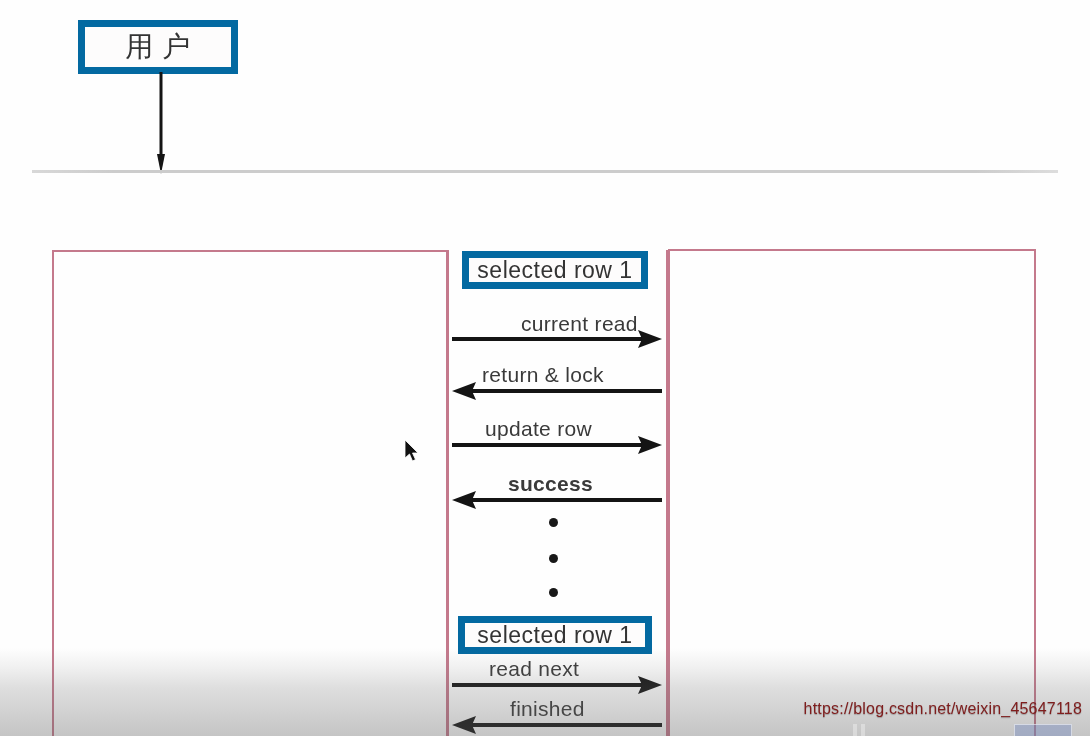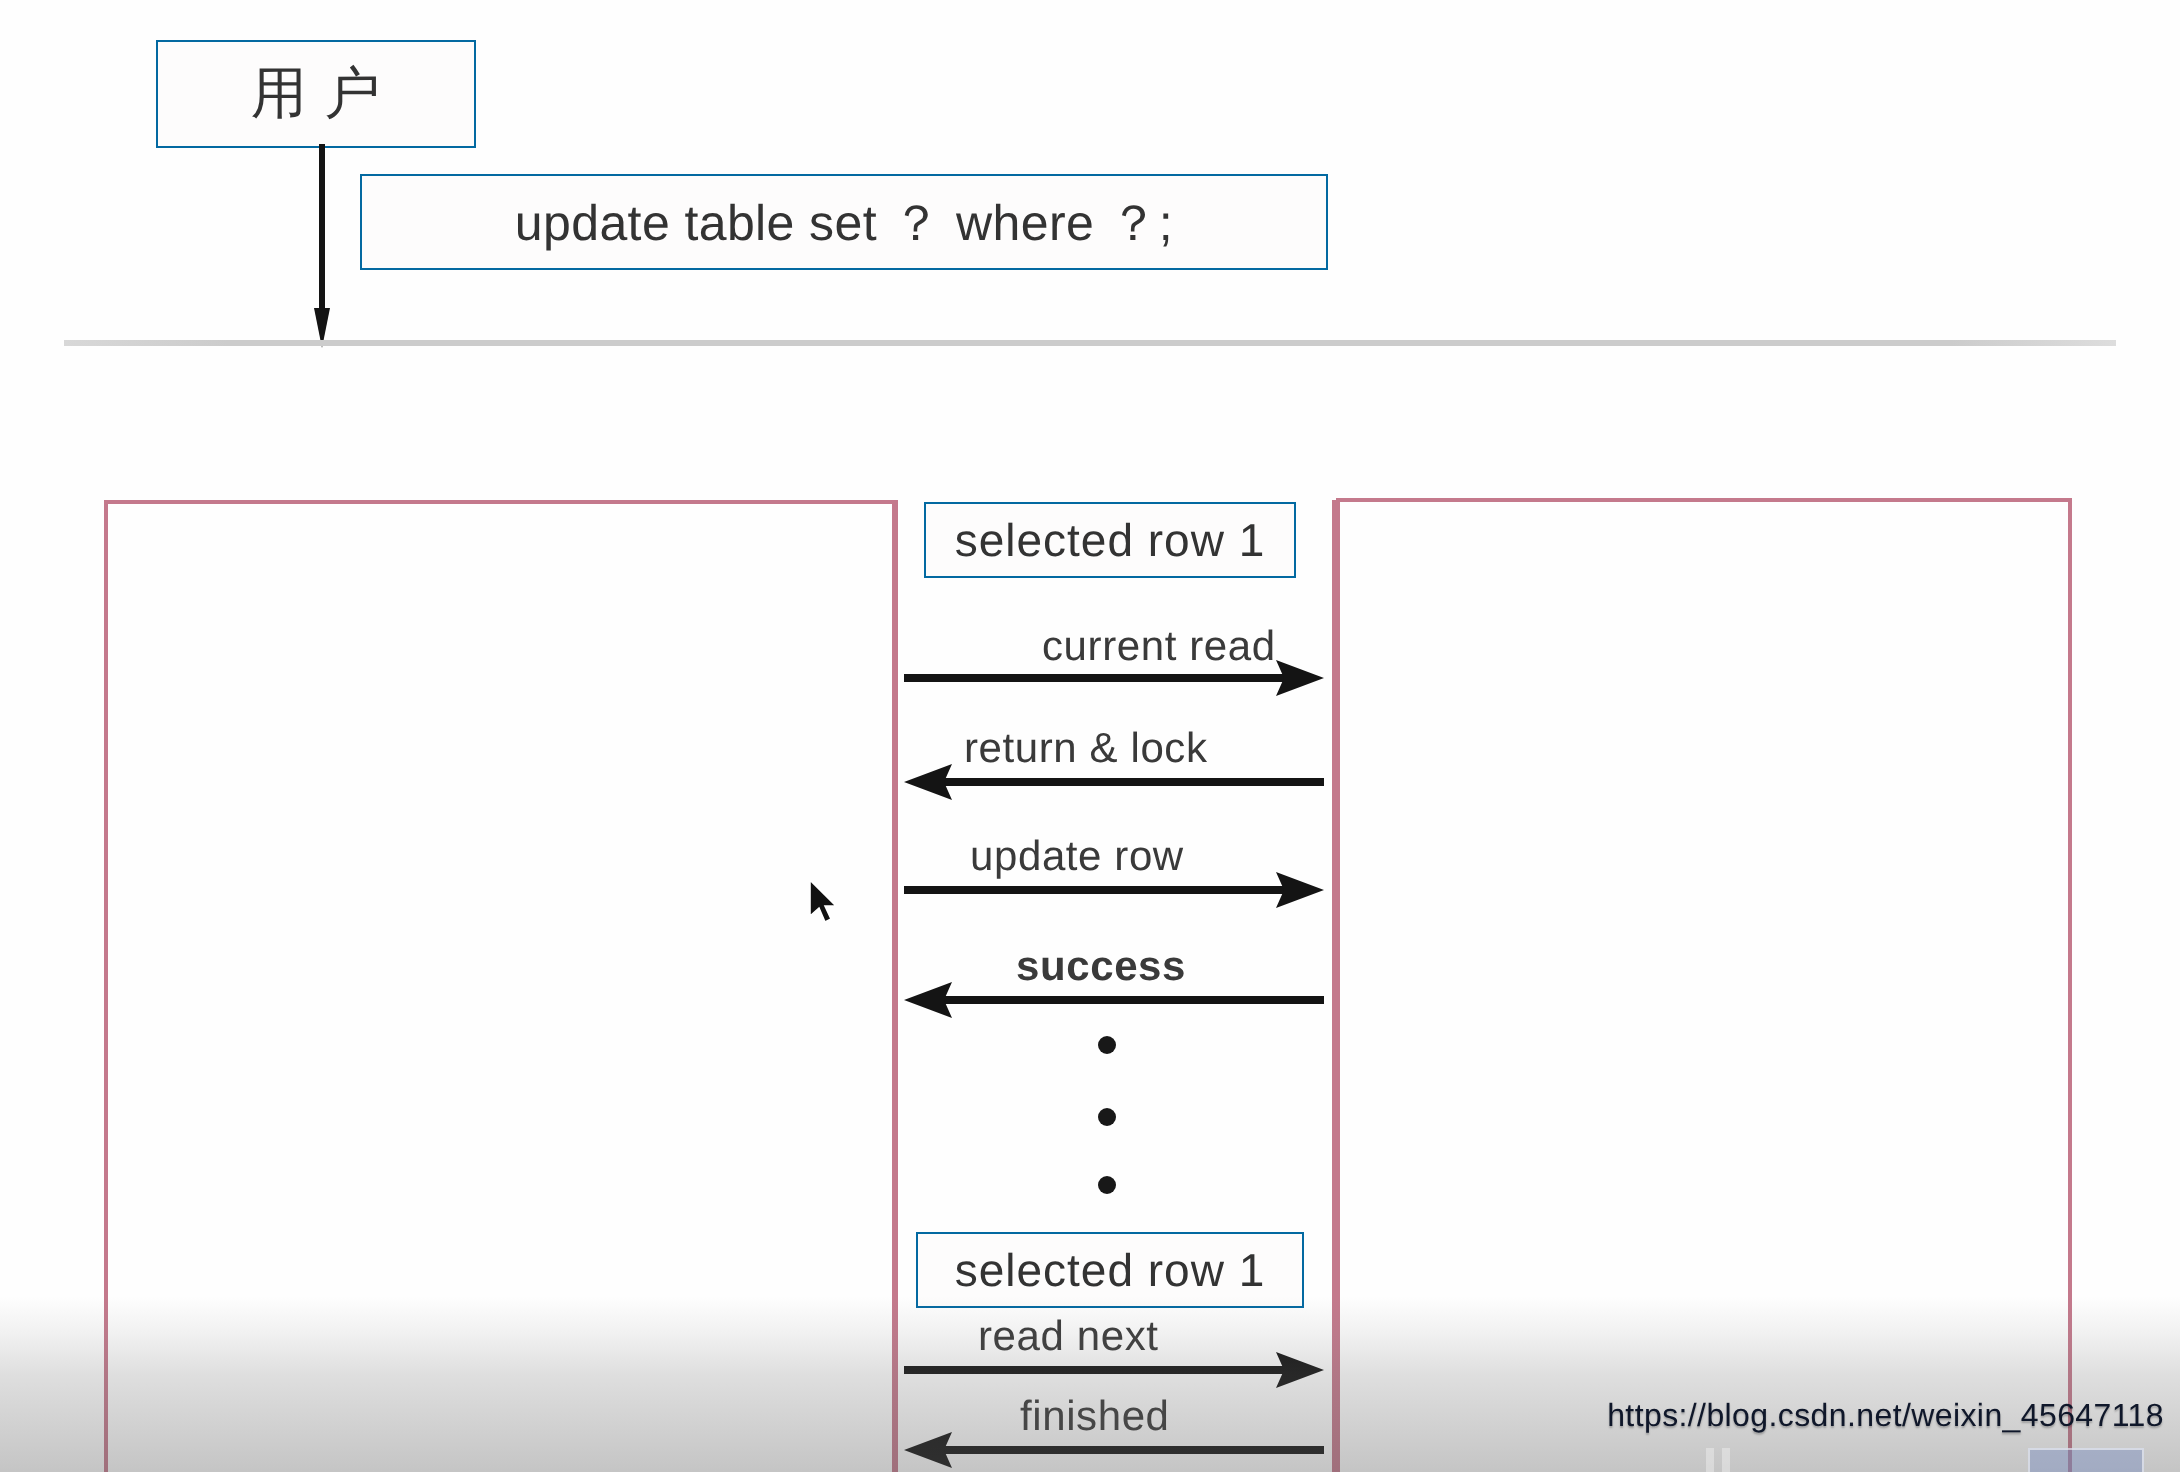--- a/index.html
+++ b/index.html
@@ -14,21 +14,21 @@
     background: #fefefe;
     overflow: hidden;
     font-family: "Liberation Sans", "DejaVu Sans", sans-serif;
     color: #2b2b2b;
   }
 
   
   .rbox {
     position: absolute;
     box-sizing: border-box;
-    border: 1px solid #0369a1;
+    border: 7px solid #0369a1;
     background: #fdfcfc;
     display: flex;
     align-items: center;
     justify-content: center;
     white-space: nowrap;
     color: #333333;
     letter-spacing: 0.5px;
   }
   .panel {
     position: absolute;
@@ -117,21 +117,21 @@
   #bottom-fade {
     position: absolute;
     left: 0; bottom: 0; width: 1090px; height: 88px;
     background: linear-gradient(to bottom, rgba(255,255,255,0) 0%, rgba(120,120,120,0.10) 22%, rgba(110,110,110,0.22) 45%, rgba(95,95,95,0.36) 100%);
     pointer-events: none;
   }
   #watermark {
     position: absolute;
     right: 8px; bottom: 18px;
     font-size: 16px;
-    color: #0f172a;
+    color: #7f1d1d;
     letter-spacing: 0.2px;
     text-shadow: 0 1px 1px rgba(0,0,0,0.25);
     text-align: center;
   }
   #play-glyph {
     position: absolute;
     left: 850px; bottom: -4px;
     width: 18px; height: 18px;
     opacity: 0.45;
   }
@@ -154,21 +154,20 @@
 
 <div id="stage">
 
   <div class="rbox" id="user-box">用  户</div>
 
   <svg id="user-arrow" viewBox="0 0 8 102">
     <line x1="4" y1="0" x2="4" y2="88" stroke="#141414" stroke-width="3"></line>
     <polygon points="4,102 0,82 8,82" fill="#141414"></polygon>
   </svg>
 
-  <div class="rbox" id="sql-box">update table set ？ where ？;</div>
 
   <div id="divider"></div>
 
 
   <div class="panel" id="left-panel"></div>
   <div class="panel" id="right-panel"></div>
 
 
 
   <div class="vline" id="mid-left"></div>

